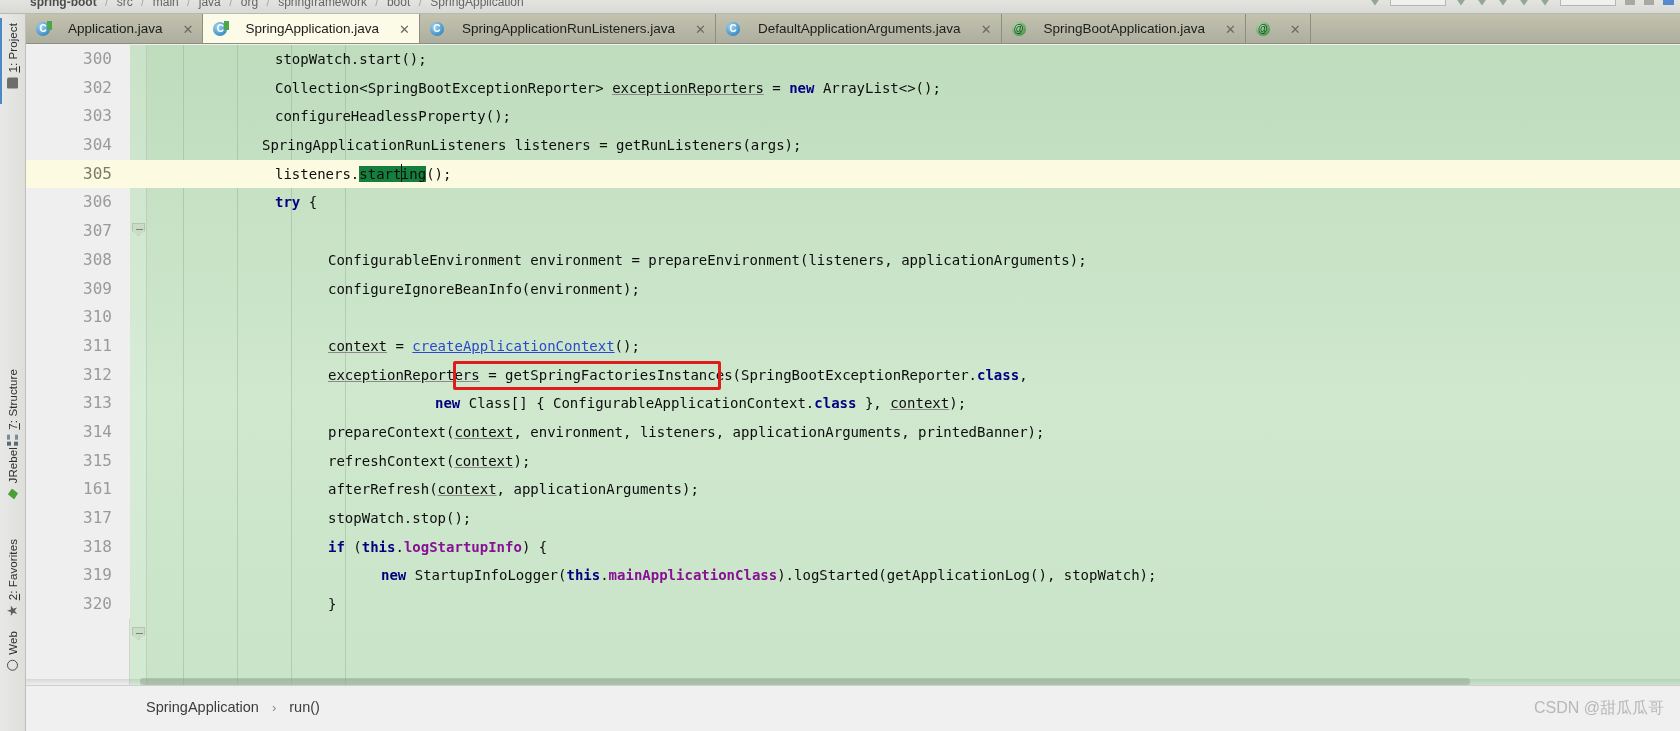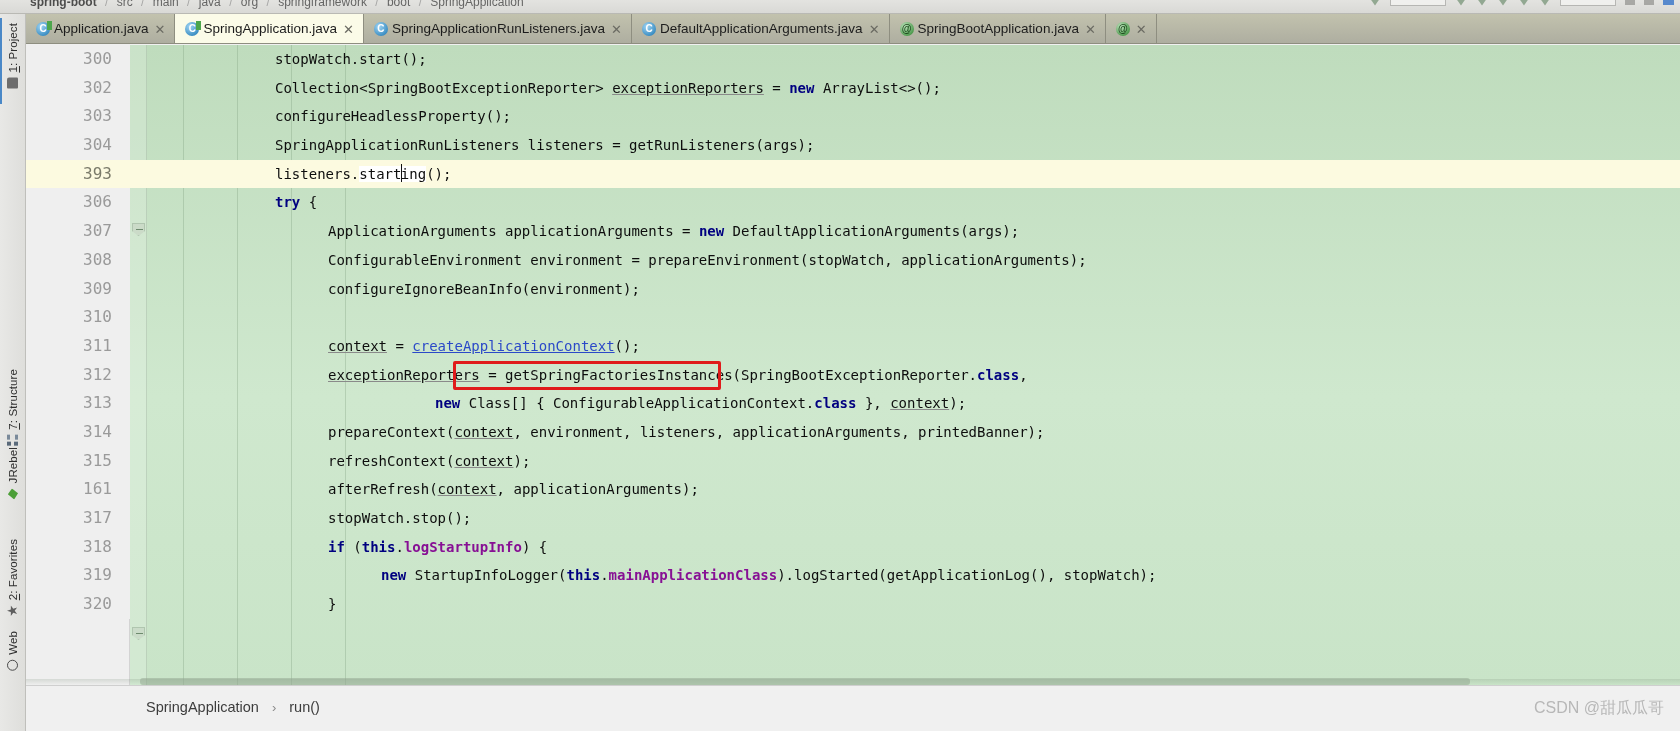--- a/index.html
+++ b/index.html
@@ -122,21 +122,21 @@
     background: #b3b39f;
     background: linear-gradient(#c2c2ae, #aeaea0);
     border-bottom: 1px solid #8e8e80;
     display: flex;
     align-items: stretch;
     overflow: hidden;
   }
   .tab {
     display: flex;
     align-items: center;
-    gap: 4px;
+    gap: 18px;
     padding: 0 9px 0 10px;
     height: 30px;
     font-size: 13.5px;
     color: #1c1c1c;
     border-right: 1px solid #8e8e80;
     background: transparent;
     white-space: nowrap;
     cursor: default;
   }
   .tab.active {
@@ -262,21 +262,21 @@
     color: #0d0d0d;
     white-space: pre;
     z-index: 1;
   }
 
   
   .kw   { color: #000080; font-weight: bold; }
   .fld  { color: #871094; font-weight: bold; }
   .loc  { text-decoration: underline; text-decoration-color: #8a8a8a; }
   .link { color: #2b49c8; text-decoration: underline; }
-  .sel  { background: #ffffff; }
+  .sel  { background: #15803d; }
   .caret {
     display: inline-block;
     width: 0; height: 18px;
     border-left: 1.5px solid #111;
     margin: 0 -0.8px;
     vertical-align: -3px;
   }
 
   
   .fold {
@@ -473,41 +473,40 @@
         <span class="code" style="left:249px;">Collection&lt;SpringBootExceptionReporter&gt; <span class="loc">exceptionReporters</span> = <span class="kw">new</span> ArrayList&lt;&gt;();</span>
       </div>
 
       <div class="row">
         <span class="ln">303</span>
         <span class="code" style="left:249px;">configureHeadlessProperty();</span>
       </div>
 
       <div class="row">
         <span class="ln">304</span>
-        <span class="code" style="left:249px;">SpringApplicationRunListeners listeners = getRunListeners(args);</span>
+        <span class="code" style="left:236px;">SpringApplicationRunListeners listeners = getRunListeners(args);</span>
       </div>
 
       <div class="row hl">
-        <span class="ln">393</span>
+        <span class="ln">305</span>
         <span class="code" style="left:249px;">listeners.<span class="sel">start<span class="caret"></span>ing</span>();</span>
       </div>
 
       <div class="row">
         <span class="ln">306</span>
         <span class="code" style="left:249px;"><span class="kw">try</span> {</span>
       </div>
 
       <div class="row">
         <span class="ln">307</span>
-        <span class="code" style="left:302px;">ApplicationArguments applicationArguments = <span class="kw">new</span> DefaultApplicationArguments(args);</span>
       </div>
 
       <div class="row">
         <span class="ln">308</span>
-        <span class="code" style="left:302px;">ConfigurableEnvironment environment = prepareEnvironment(stopWatch, applicationArguments);</span>
+        <span class="code" style="left:302px;">ConfigurableEnvironment environment = prepareEnvironment(listeners, applicationArguments);</span>
       </div>
 
       <div class="row">
         <span class="ln">309</span>
         <span class="code" style="left:302px;">configureIgnoreBeanInfo(environment);</span>
       </div>
 
       <div class="row">
         <span class="ln">310</span>
       </div>

